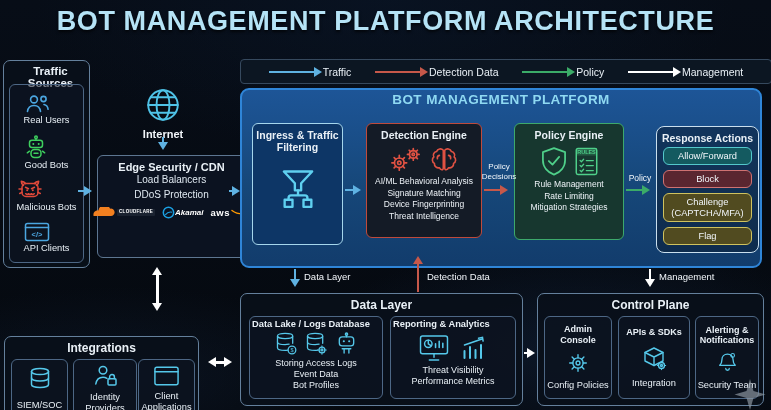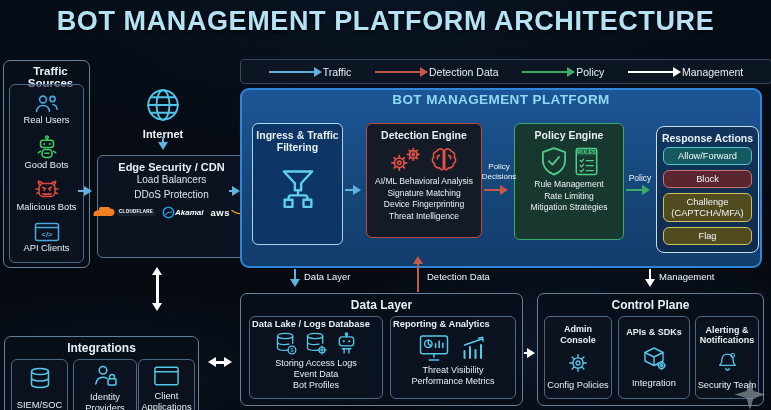--- a/index.html
+++ b/index.html
@@ -41,21 +41,21 @@
   .av-up:after { content:""; position:absolute; top:-8px; left:-4px; border:5px solid transparent; border-bottom:8px solid currentColor; }
   .dblv { position:absolute; width:2.5px; background:currentColor; }
   .dblv:before { content:""; position:absolute; top:-8px; left:-4px; border:5px solid transparent; border-bottom:8px solid currentColor; }
   .dblv:after { content:""; position:absolute; bottom:-8px; left:-4px; border:5px solid transparent; border-top:8px solid currentColor; }
   .dblh { position:absolute; height:2.5px; background:currentColor; }
   .dblh:before { content:""; position:absolute; left:-8px; top:-4px; border:5px solid transparent; border-right:8px solid currentColor; }
   .dblh:after { content:""; position:absolute; right:-8px; top:-4px; border:5px solid transparent; border-left:8px solid currentColor; }
   .flabel { position:absolute; font-size:9.5px; color:#f2f6fa; white-space:nowrap; }
   
   .ts-inner { left:5px; right:5px; top:23px; bottom:4px; display:flex; flex-direction:column; align-items:center; justify-content:space-evenly; }
-  .tsi { display:flex; flex-direction:column; align-items:center; gap:1px; font-size:9.3px; }
+  .tsi { display:flex; flex-direction:column; align-items:flex-start; gap:1px; font-size:9.3px; }
   
   .internet { position:absolute; left:126px; top:87px; width:74px; text-align:center; color:#4fc3e8; }
   .internet .lbl { font-size:11px; font-weight:bold; color:#f2f6fa; margin-top:1px; }
   .edge { position:absolute; left:97px; top:155px; width:149px; height:103px; background:#0b1220; border:1px solid #5d7691; border-radius:6px; box-sizing:border-box; }
   .edge .etitle { font-size:11px; font-weight:bold; text-align:center; padding-top:5px; }
   .edge .eitem { font-size:10px; text-align:center; line-height:14.5px; color:#dfe8f0; }
   .logos { display:flex; align-items:center; justify-content:center; gap:7px; margin-top:4px; }
   .logo { display:flex; flex-direction:row; align-items:center; line-height:1; }
   .logo .cf-txt { font-size:4.5px; font-weight:bold; color:#fff; background:#1a2230; padding:1px 2px; border-radius:1px; letter-spacing:.3px; }
   .logo .ak-txt { font-size:8px; font-weight:bold; font-style:italic; color:#fff; }

